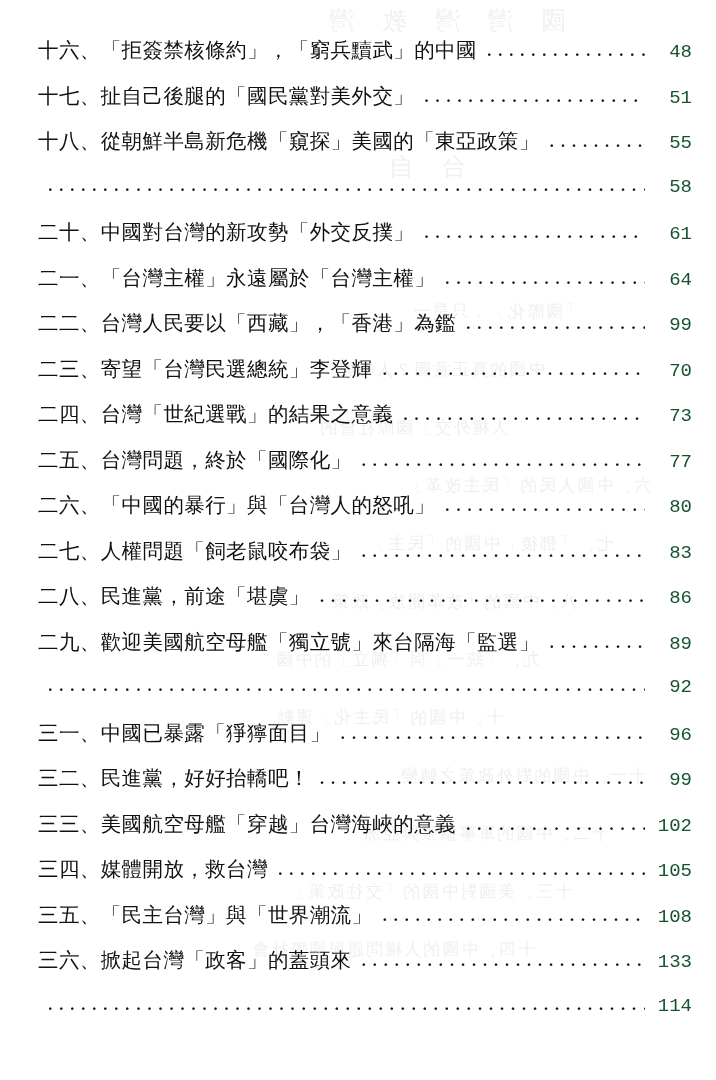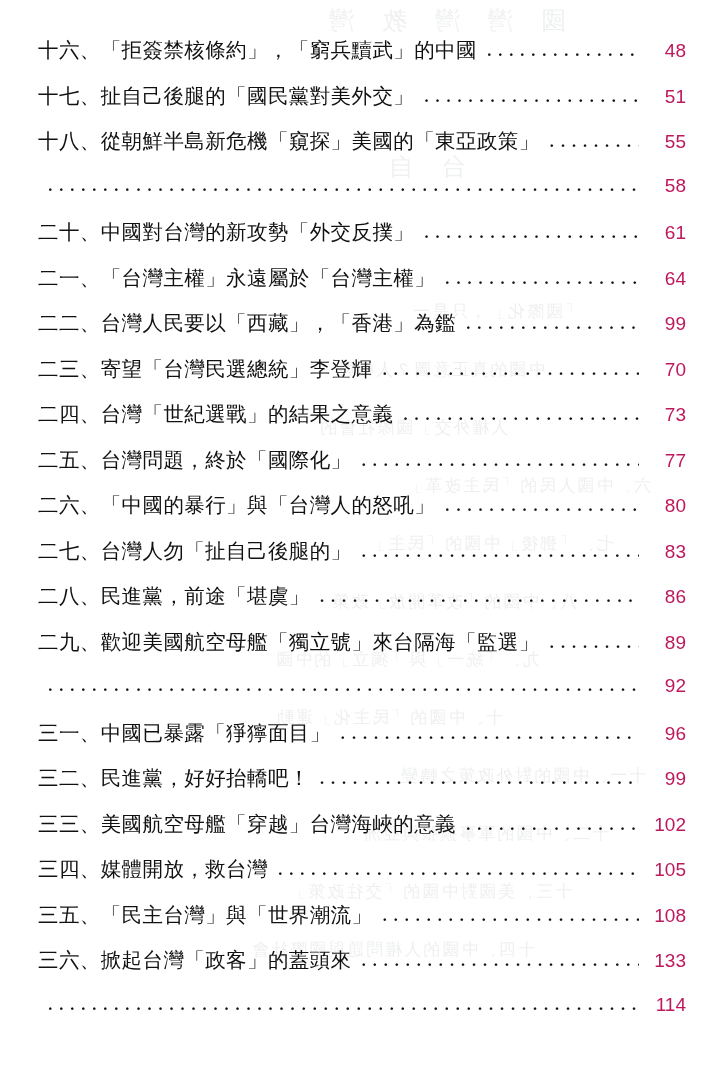--- a/index.html
+++ b/index.html
@@ -38,21 +38,21 @@
     letter-spacing: 10px;
     color: #6a7a74;
   }
 
   .page {
     position: relative;
     z-index: 1;
     width: 716px;
     height: 1080px;
     box-sizing: border-box;
-    padding: 36px 30px 20px 38px;
+    padding: 36px 24px 20px 38px;
   }
 
   .toc {
     display: block;
   }
 
   .toc-row {
     display: flex;
     align-items: baseline;
     width: 100%;
@@ -78,22 +78,22 @@
     letter-spacing: 4.5px;
     position: relative;
     top: -1px;
   }
 
   .toc-page {
     flex: 0 0 auto;
     width: 40px;
     text-align: right;
     font-size: 19px;
-    color: #be185d;
-    font-family: Liberation Sans, sans-serif;
+    color: #14532d;
+    font-family: Liberation Mono, monospace;
   }
 </style>
 </head>
 <body>
 
 <div class="bleed" id="bleed">
     <div class="bleed-line bleed-head" style="top: 4px; right: 150px;">國 灣 灣 教 灣</div>
     <div class="bleed-line bleed-head" style="top: 150px; right: 250px;">台 自</div>
     <div class="bleed-line" style="top: 300px; right: 134px;">「國際化」，只是一</div>
     <div class="bleed-line" style="top: 358px; right: 171px;">中國的真正意圖？人權與</div>
@@ -159,21 +159,21 @@
         <span class="toc-title">二五、台灣問題，終於「國際化」</span>
         <span class="toc-dots">...........................................................................</span>
         <span class="toc-page">77</span>
       </div>
       <div class="toc-row">
         <span class="toc-title">二六、「中國的暴行」與「台灣人的怒吼」</span>
         <span class="toc-dots">...........................................................................</span>
         <span class="toc-page">80</span>
       </div>
       <div class="toc-row">
-        <span class="toc-title">二七、台灣人勿「扯自己後腿的」</span>
+        <span class="toc-title">二七、人權問題「飼老鼠咬布袋」</span>
         <span class="toc-dots">...........................................................................</span>
         <span class="toc-page">83</span>
       </div>
       <div class="toc-row">
         <span class="toc-title">二八、民進黨，前途「堪虞」</span>
         <span class="toc-dots">...........................................................................</span>
         <span class="toc-page">86</span>
       </div>
       <div class="toc-row">
         <span class="toc-title">二九、歡迎美國航空母艦「獨立號」來台隔海「監選」</span>

